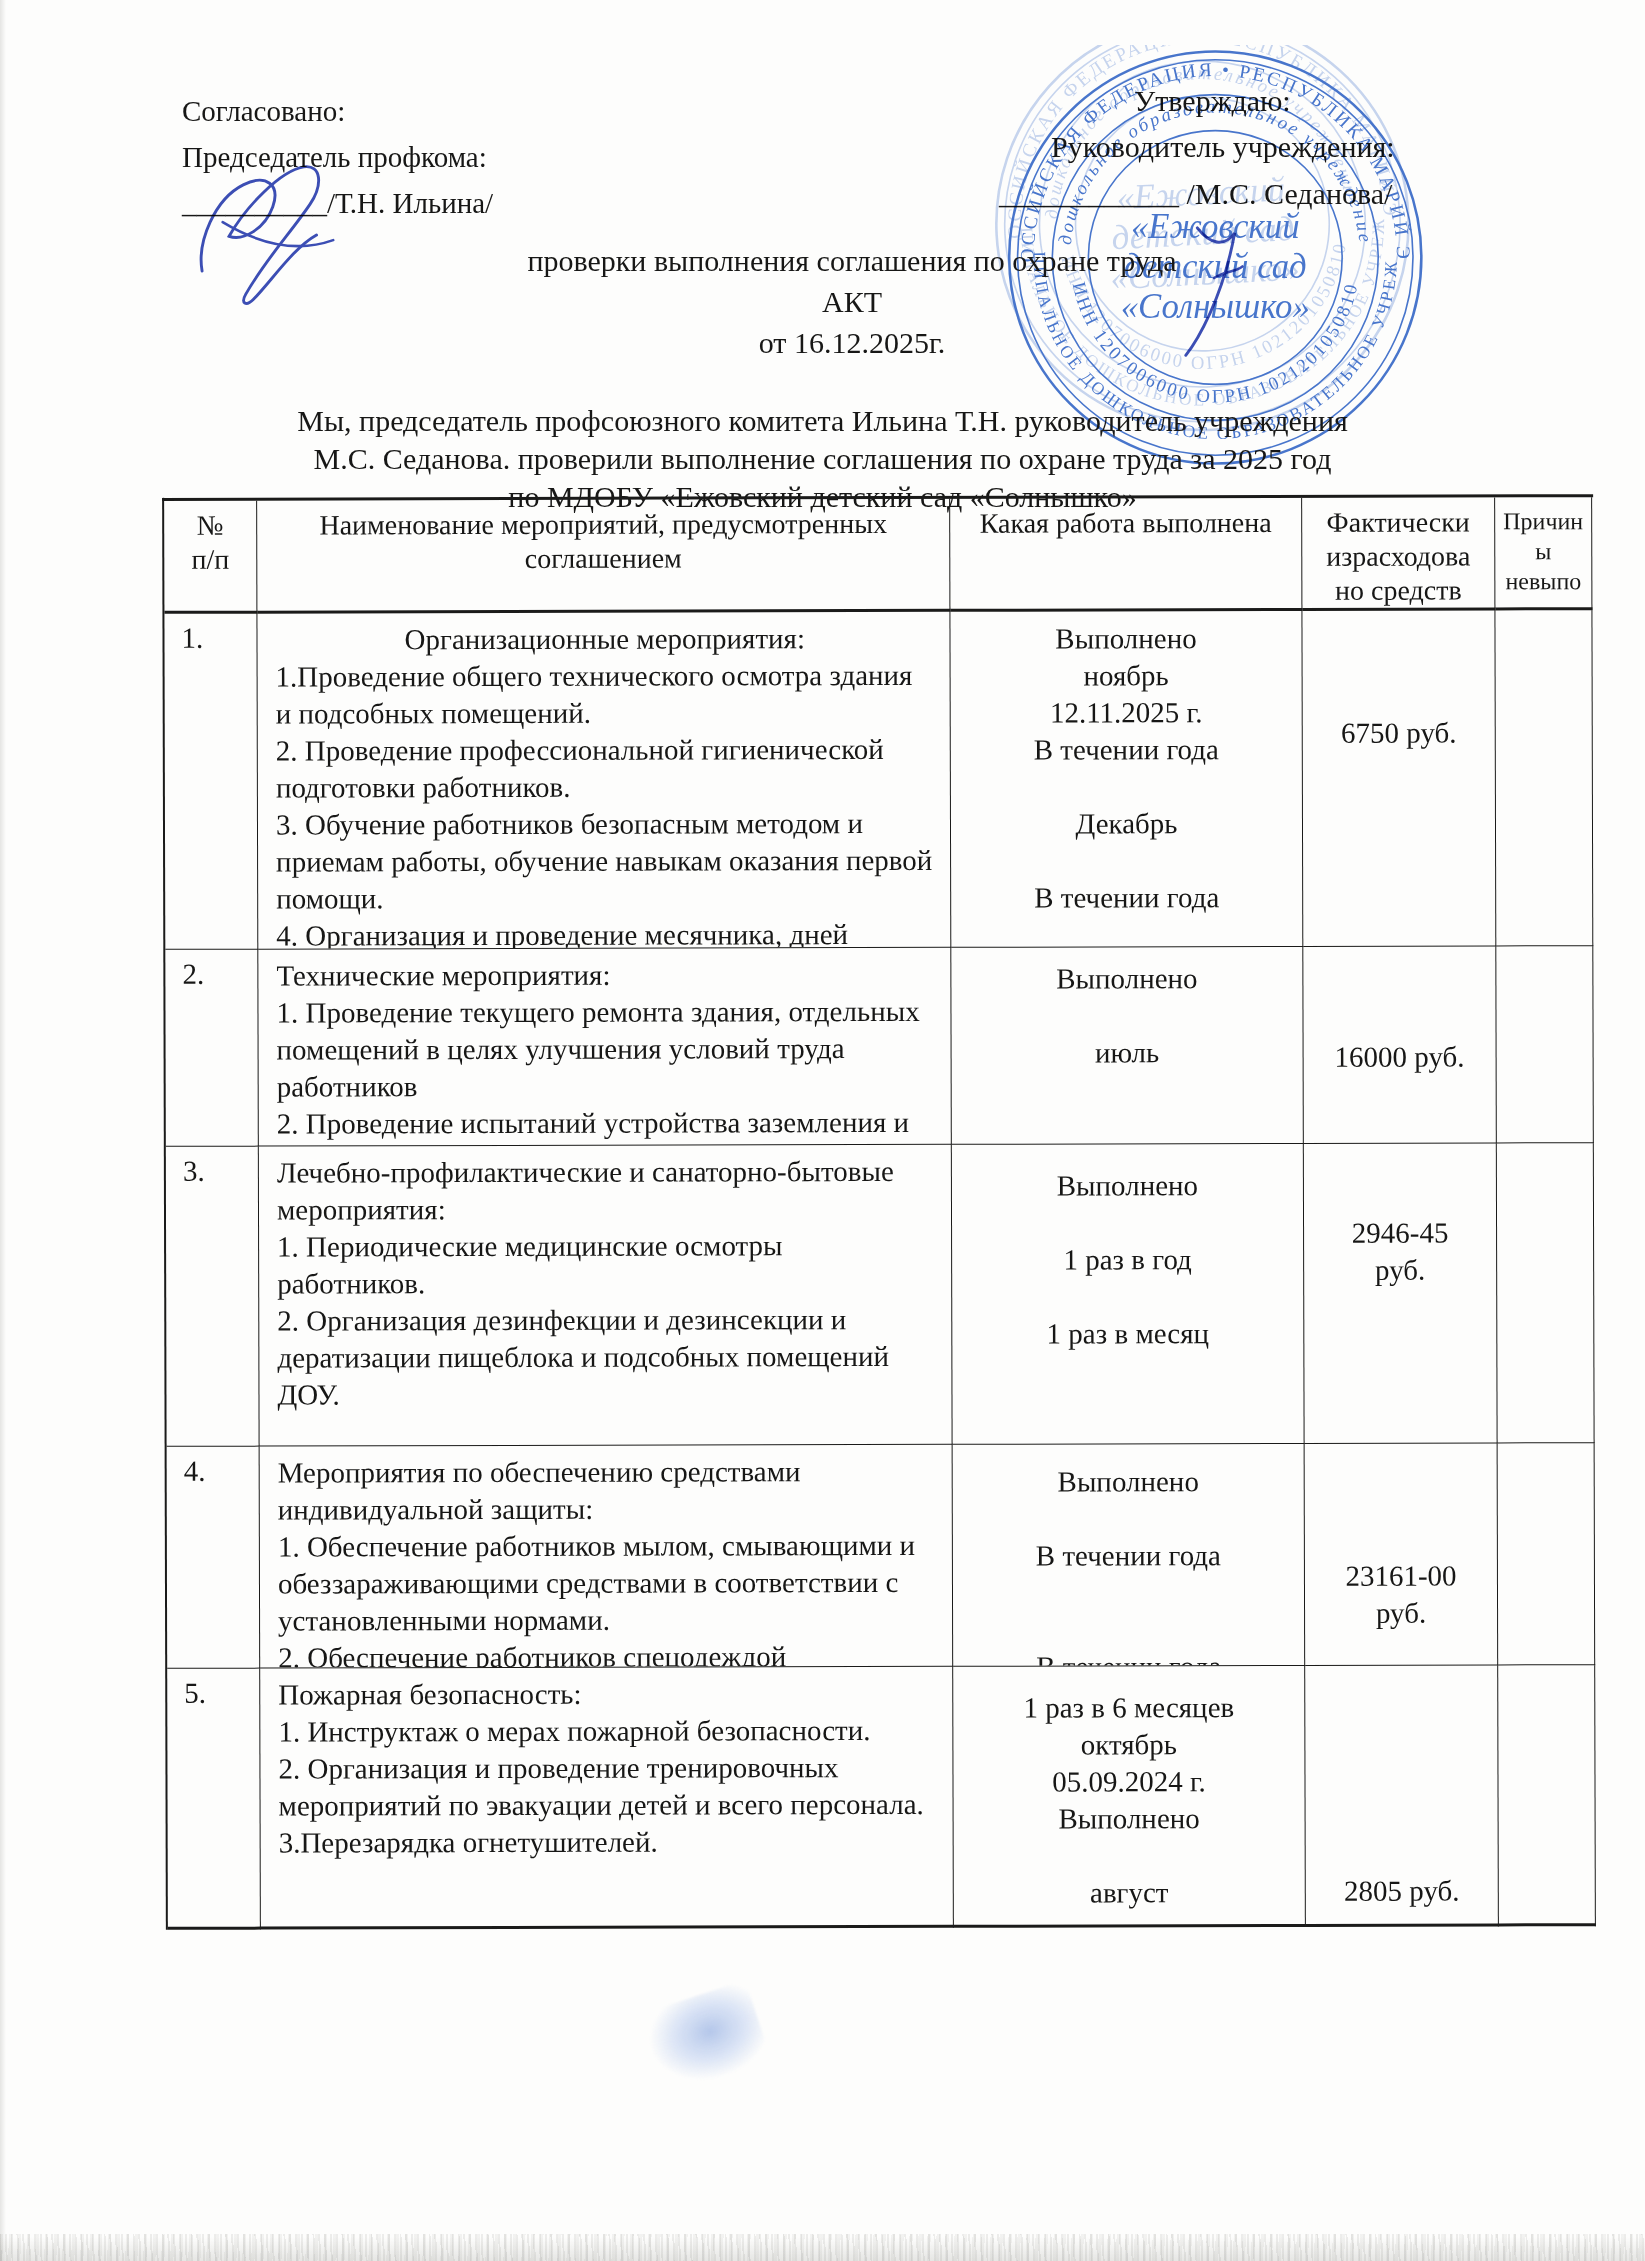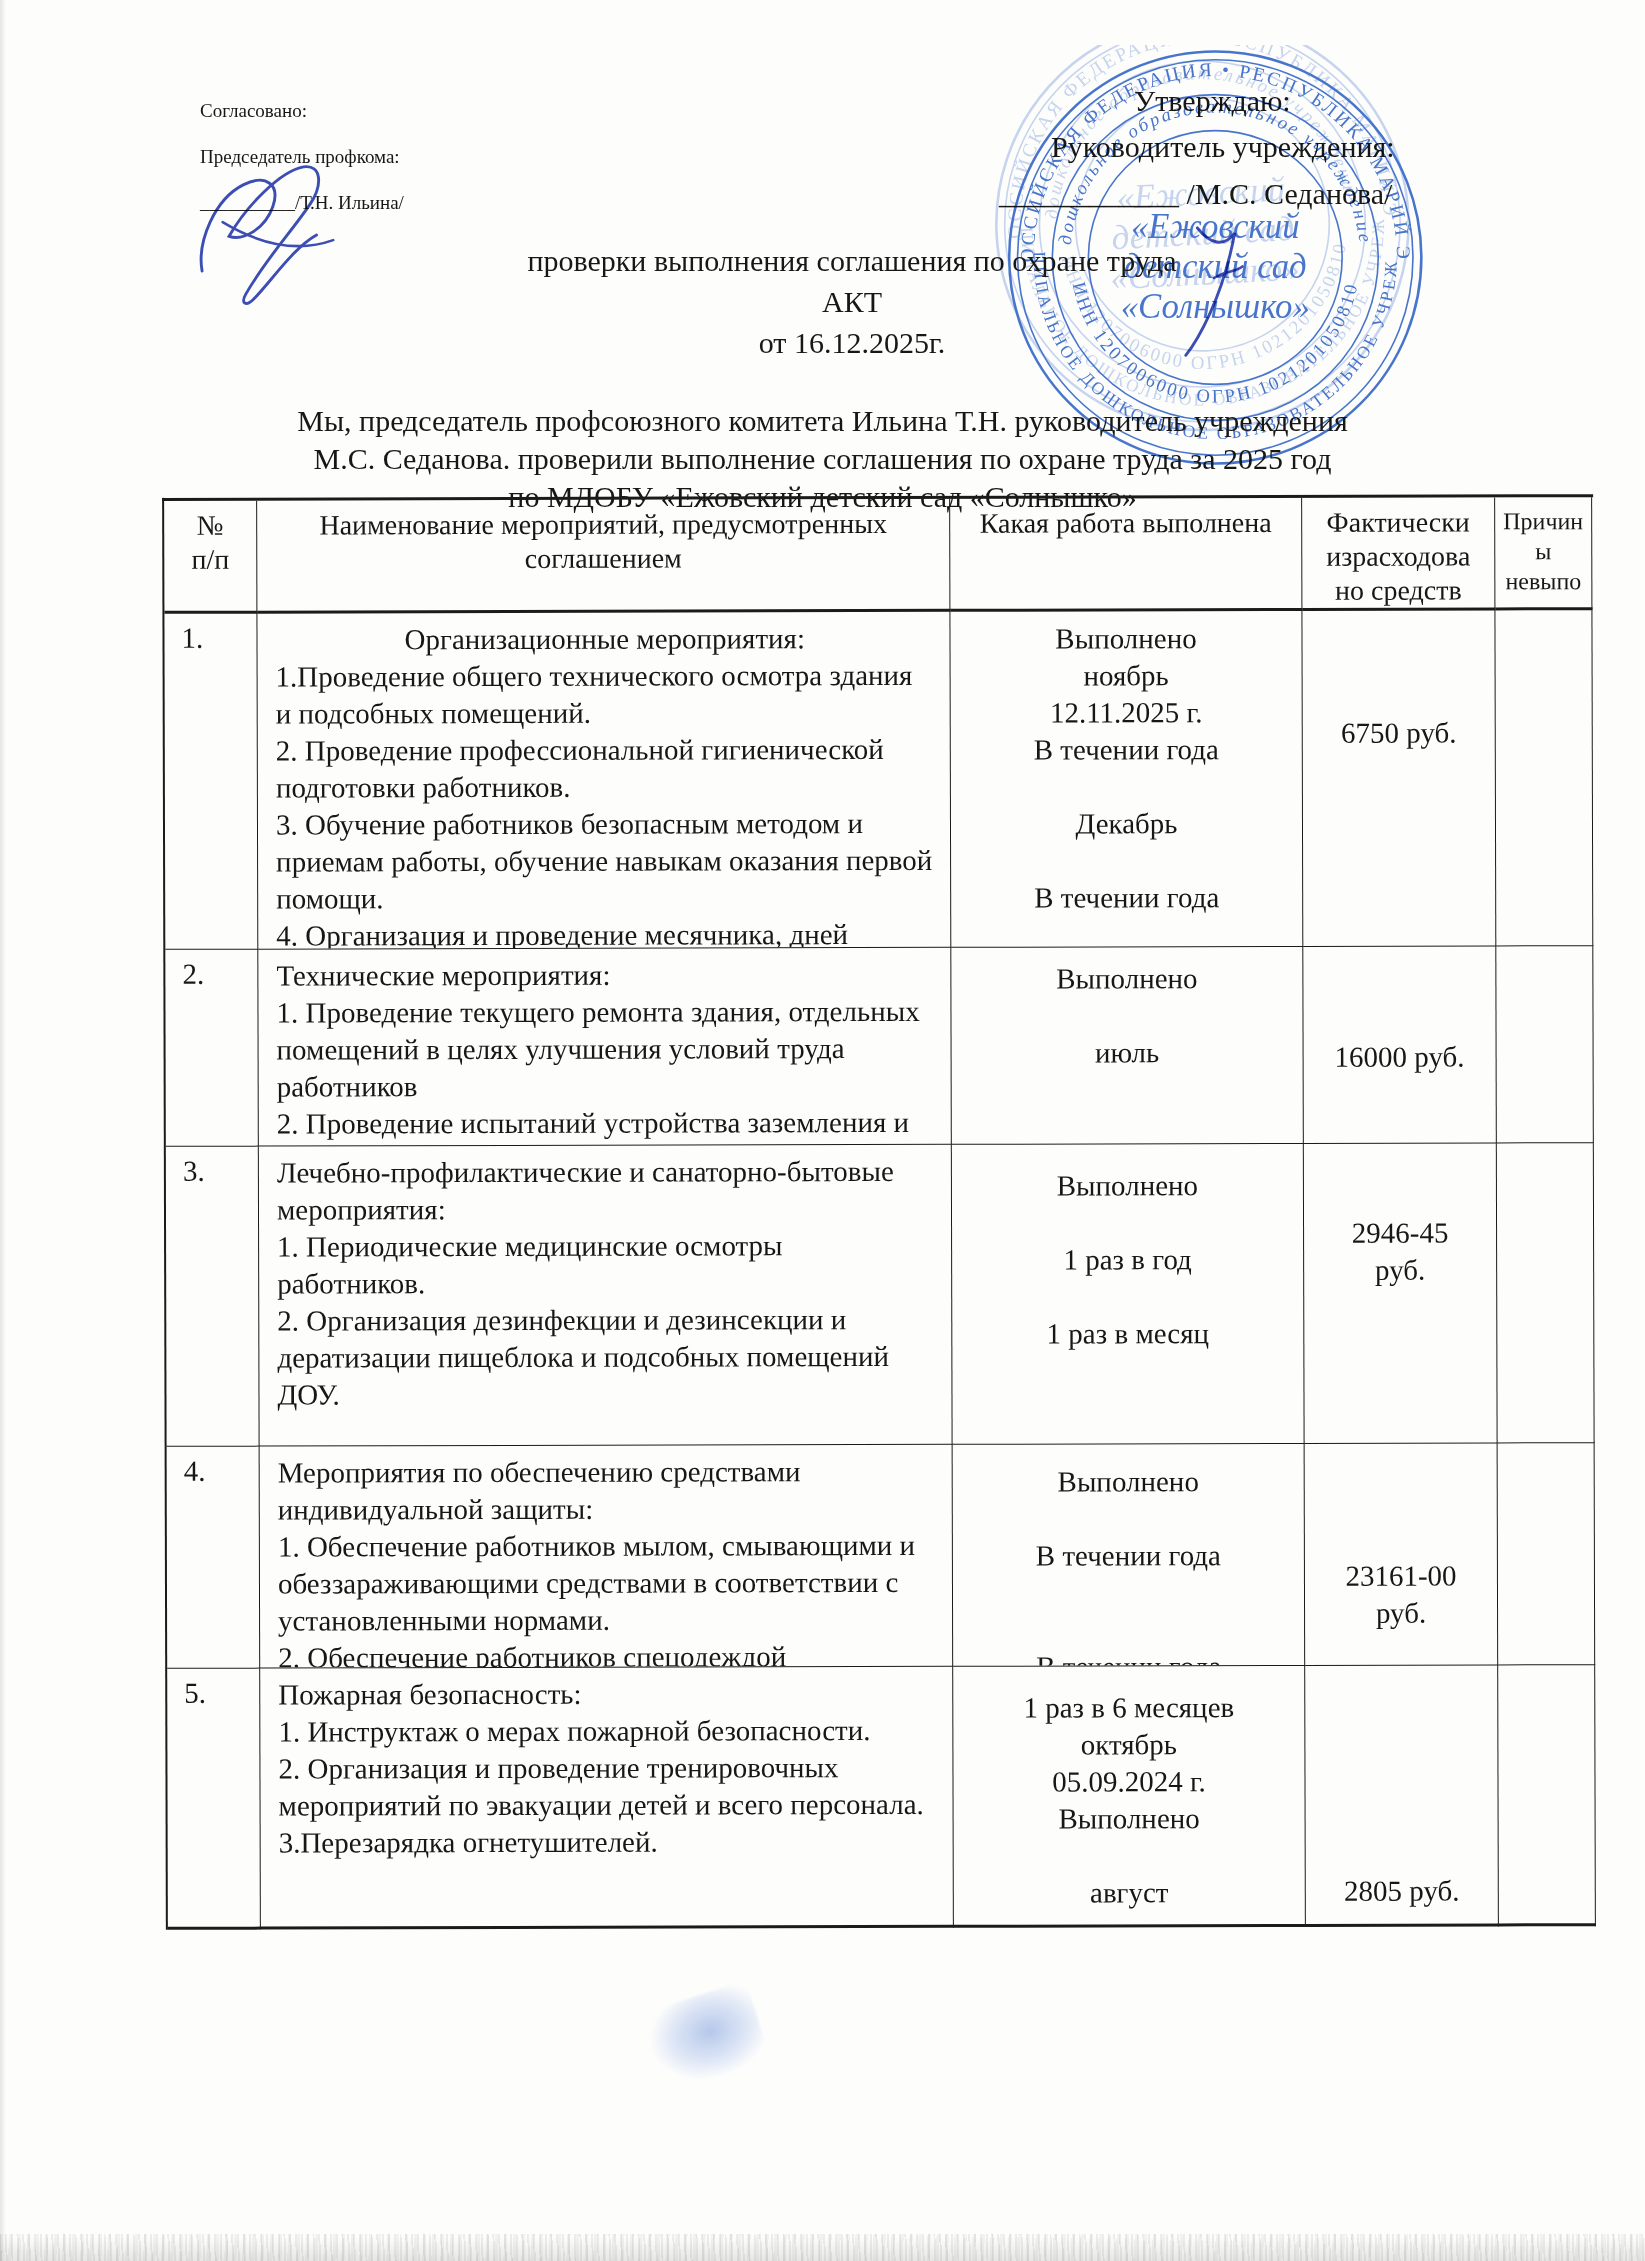--- a/index.html
+++ b/index.html
@@ -4,21 +4,21 @@
 <style>
   html,body{margin:0;padding:0;}
   body{
     width:1645px;height:2261px;position:relative;
     background:#fdfdfc;overflow:hidden;
     font-family:"Liberation Serif", serif;
     color:#171716;
   }
   .abs{position:absolute;}
   
-  .approve-left{left:200px;top:88px;font-size:19px;line-height:46px;white-space:nowrap;}
+  .approve-left{left:182px;top:88px;font-size:29px;line-height:46px;white-space:nowrap;}
   .r-line{position:absolute;font-size:30px;white-space:nowrap;}
   .r-l1{left:1115px;top:84px;padding-left:19px;}
   .r-l2{left:1051px;top:130px;text-align:center;}
   .r-l3{left:999px;top:177px;}
   
   .title-blk{left:59px;top:240px;width:1586px;text-align:center;font-size:30px;line-height:41px;}
   
   .intro-blk{left:9px;top:368px;width:1627px;text-align:center;font-size:30px;line-height:38px;margin-top:34px;}
   
   .ohr-table{

